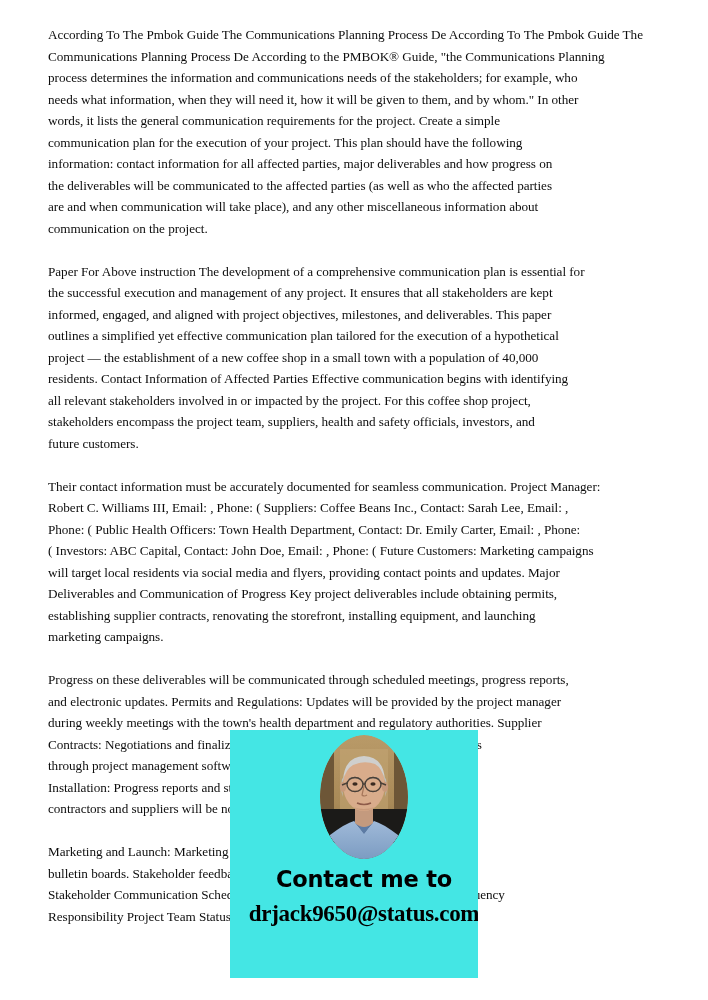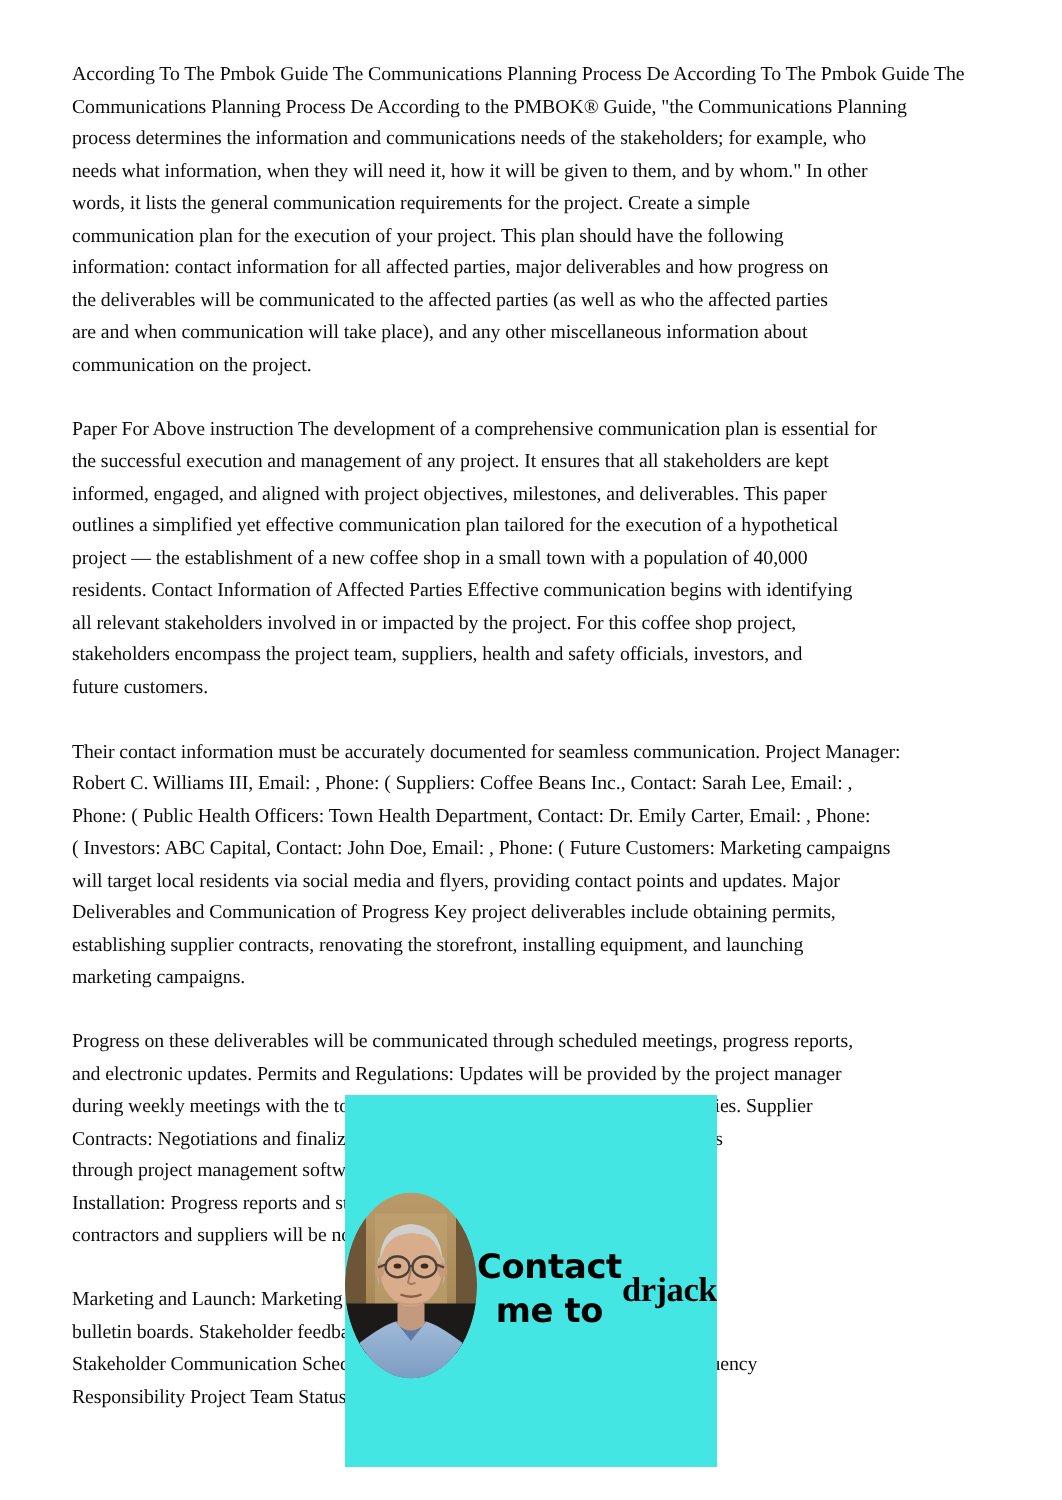--- a/index.html
+++ b/index.html
@@ -22,21 +22,21 @@
     left: 0;
     top: 0;
     width: 708px;
     height: 1000px;
     background: #ffffff;
   }
 
   #doc-body {
     position: absolute;
     left: 48px;
-    top: 38px;
+    top: 24px;
     width: 654px;
   }
 
   .para {
     margin: 0 0 21.5px 0;
     font-size: 13.2px;
     line-height: 21.5px;
     color: #0d0d0d;
     text-align: left;
     letter-spacing: -0.05px;
@@ -46,24 +46,25 @@
 
   
   #contact-overlay {
     position: absolute;
     left: 230px;
     top: 730px;
     width: 248px;
     height: 248px;
     box-sizing: border-box;
     display: flex;
-    flex-direction: row;
+    flex-direction: column;
     align-items: center;
     padding-top: 5px;
     overflow: hidden;
+    padding-left: 20px;
   }
 
   .avatar-wrap {
     width: 88px;
     height: 124px;
     border-radius: 50%;
     overflow: hidden;
     position: relative;
     flex: none;
   }

